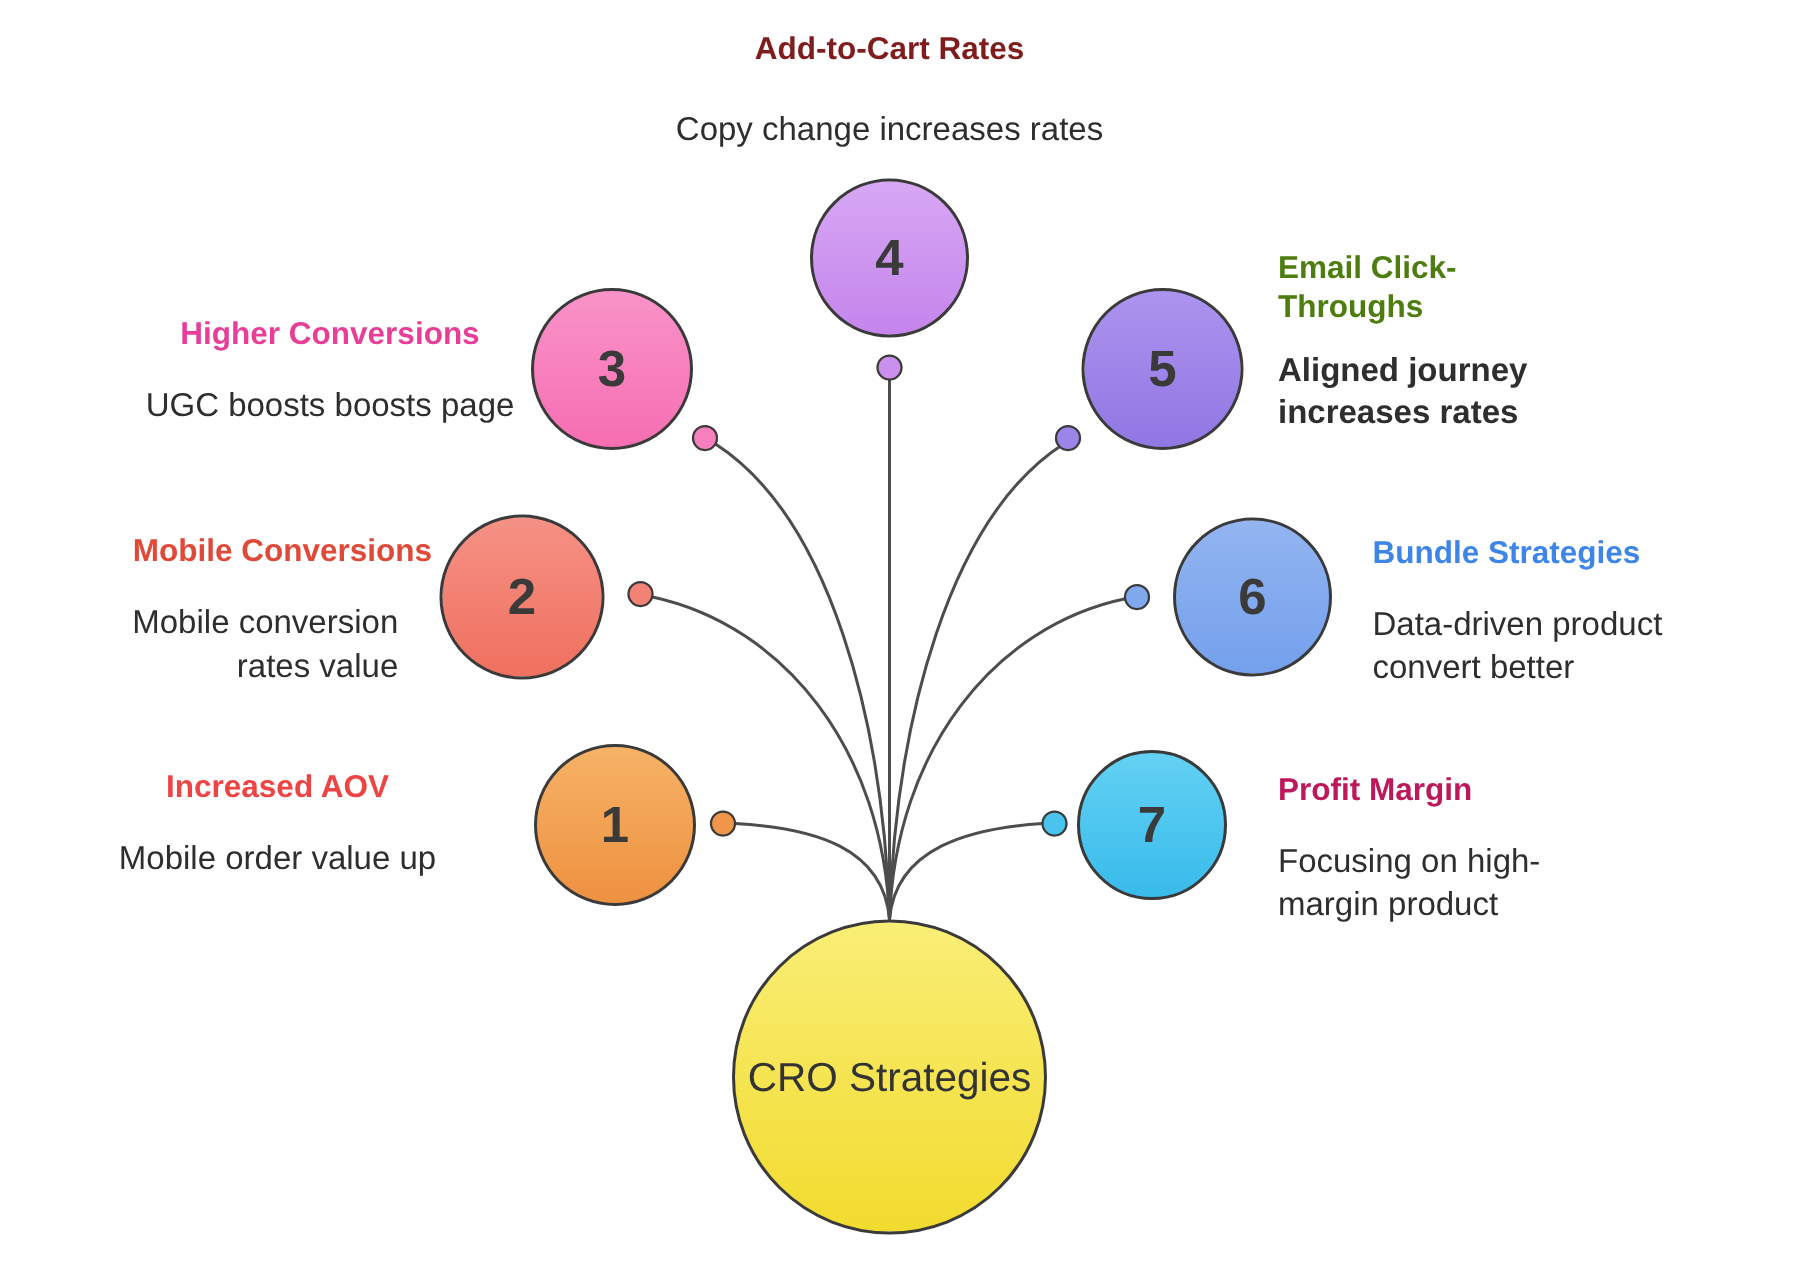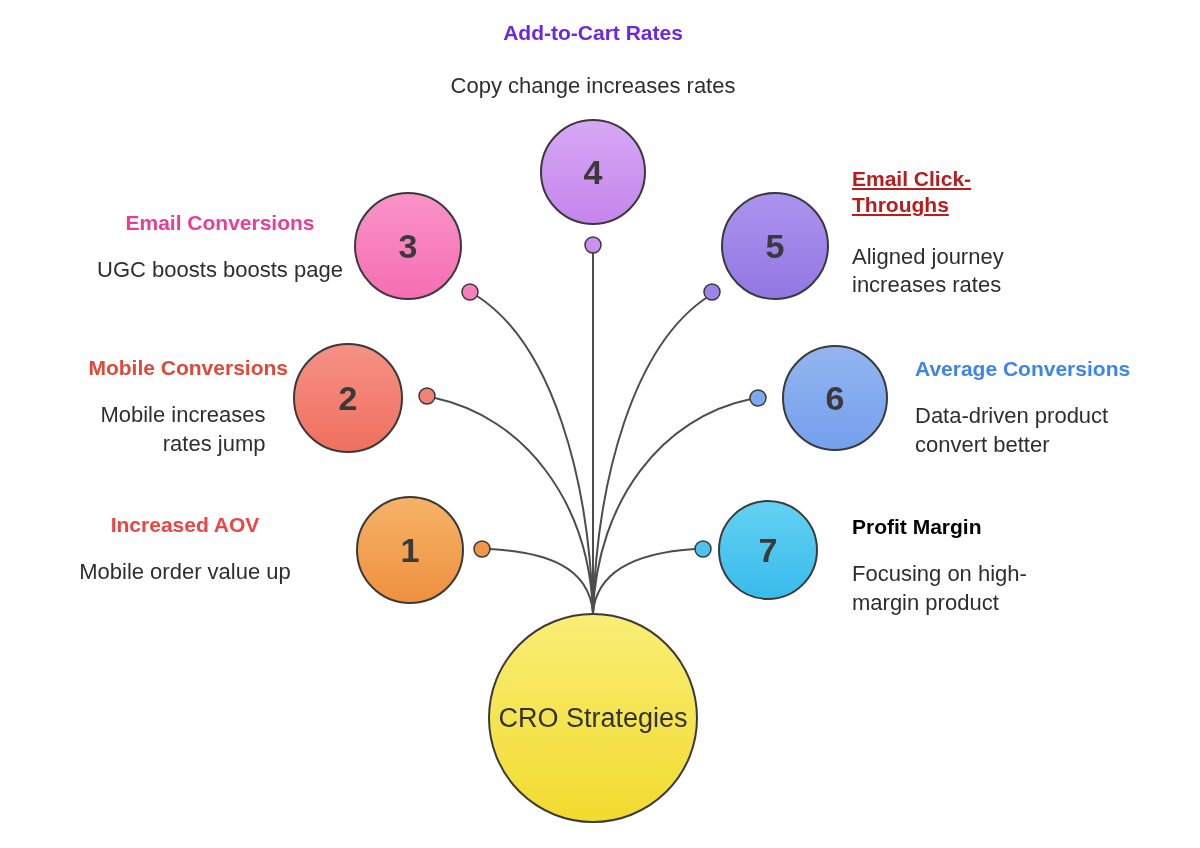--- a/index.html
+++ b/index.html
@@ -41,28 +41,28 @@
   .l2 { left: 28px;  top: 355px; width: 260px; text-align: right; }
   .l3 { left: 80px;  top: 210px; width: 280px; text-align: center; }
   .l4 { left: 413px; top: 20px;  width: 360px; text-align: center; }
   .l5 { left: 852px; top: 166px; width: 230px; text-align: left; }
   .l6 { left: 915px; top: 356px; width: 240px; text-align: left; }
   .l7 { left: 852px; top: 514px; width: 220px; text-align: left; }
 
   .l1 h3 { color: #ef4444; }
   .l2 h3 { color: #E04838; }
   .l3 h3 { color: #E83E98; }
-  .l4 h3 { color: #6d28d9; }
-  .l5 h3 { color: #b91c1c; max-width: 150px; text-decoration: underline; }
+  .l4 h3 { color: #7f1d1d; }
+  .l5 h3 { color: #4d7c0f; max-width: 150px; }
   .l6 h3 { color: #3D85E8; }
-  .l7 h3 { color: #000000; }
+  .l7 h3 { color: #be185d; }
 
   .l2 p { max-width: 215px; margin-left: auto; margin-right: auto; }
   .l4 p { margin-top: 26px; }
-  .l5 p { margin-top: 24px; max-width: 215px; }
+  .l5 p { margin-top: 14px; max-width: 215px; font-weight: bold; }
   .l6 p { max-width: 235px; }
   .l7 p { max-width: 215px; }
 </style>
 </head>
 <body>
 
 <div class="canvas">
 
   <svg class="connectors" width="1200" height="848" viewBox="0 0 1200 848">
     <g fill="none" stroke="#4d4d4d" stroke-width="2" stroke-linecap="round">
@@ -110,36 +110,36 @@
   <div class="circle center-circle">
     <span class="center-label">CRO Strategies</span>
   </div>
 
   <div class="label l1">
     <h3>Increased AOV</h3>
     <p>Mobile order value up</p>
   </div>
   <div class="label l2">
     <h3>Mobile Conversions</h3>
-    <p>Mobile increases rates jump</p>
+    <p>Mobile conversion rates value</p>
   </div>
   <div class="label l3">
-    <h3>Email Conversions</h3>
+    <h3>Higher Conversions</h3>
     <p>UGC boosts boosts page</p>
   </div>
   <div class="label l4">
     <h3>Add-to-Cart Rates</h3>
     <p>Copy change increases rates</p>
   </div>
   <div class="label l5">
     <h3>Email Click-Throughs</h3>
     <p>Aligned journey increases rates</p>
   </div>
   <div class="label l6">
-    <h3>Average Conversions</h3>
+    <h3>Bundle Strategies</h3>
     <p>Data-driven product convert better</p>
   </div>
   <div class="label l7">
     <h3>Profit Margin</h3>
     <p>Focusing on high-margin product</p>
   </div>
 
 </div>
 
 </body></html>

